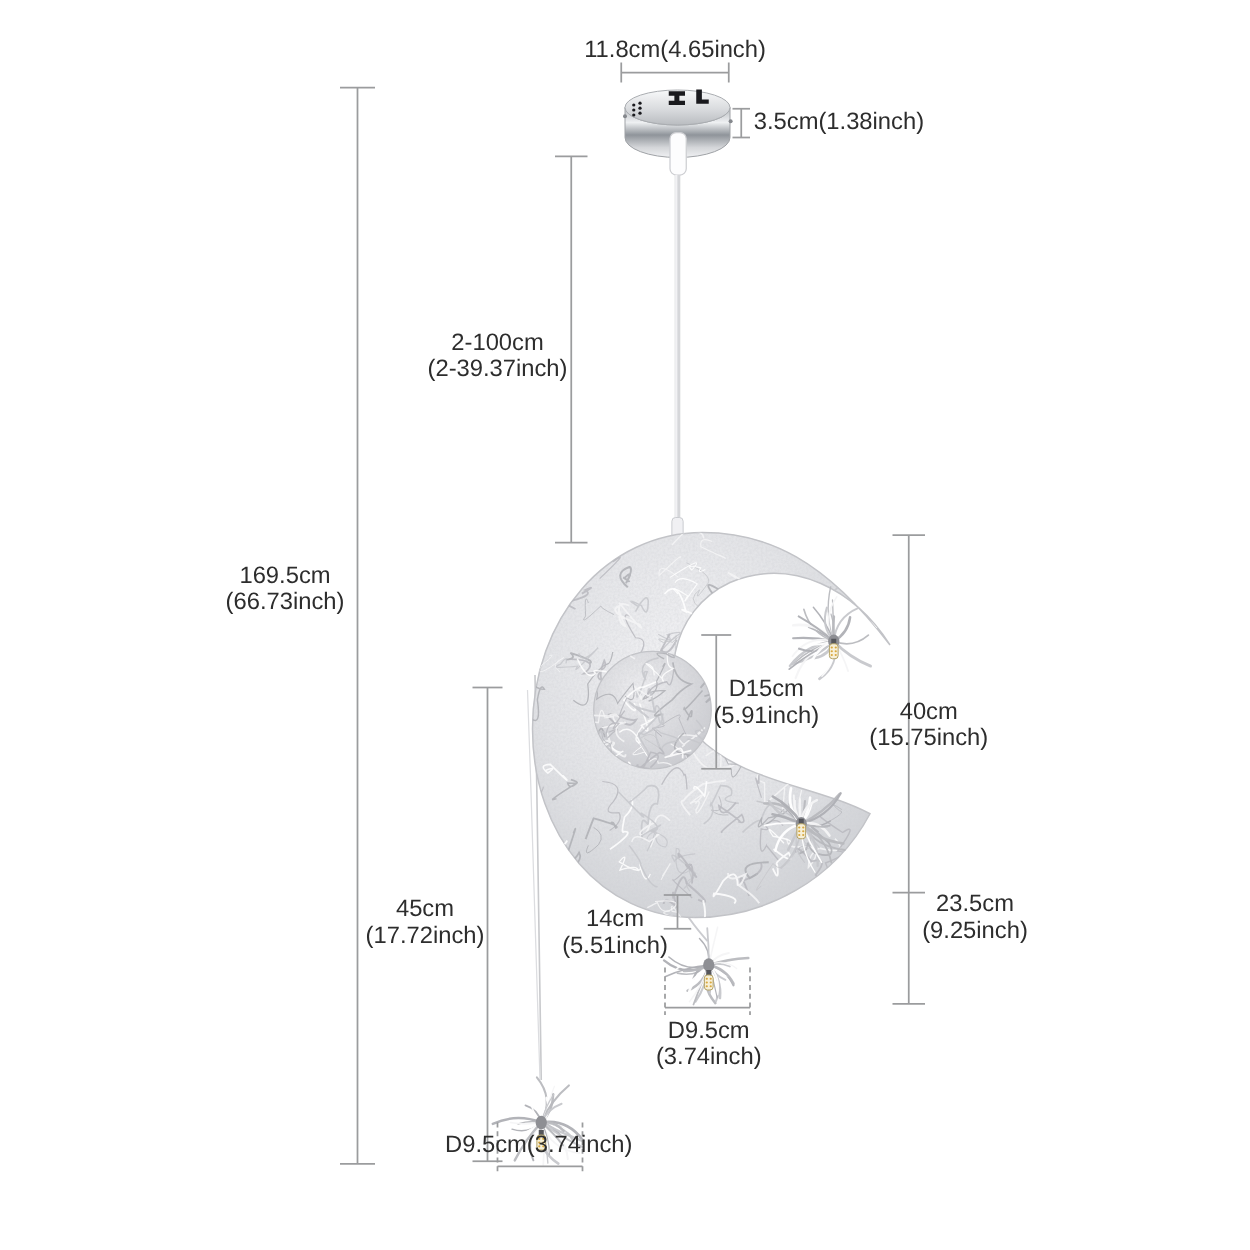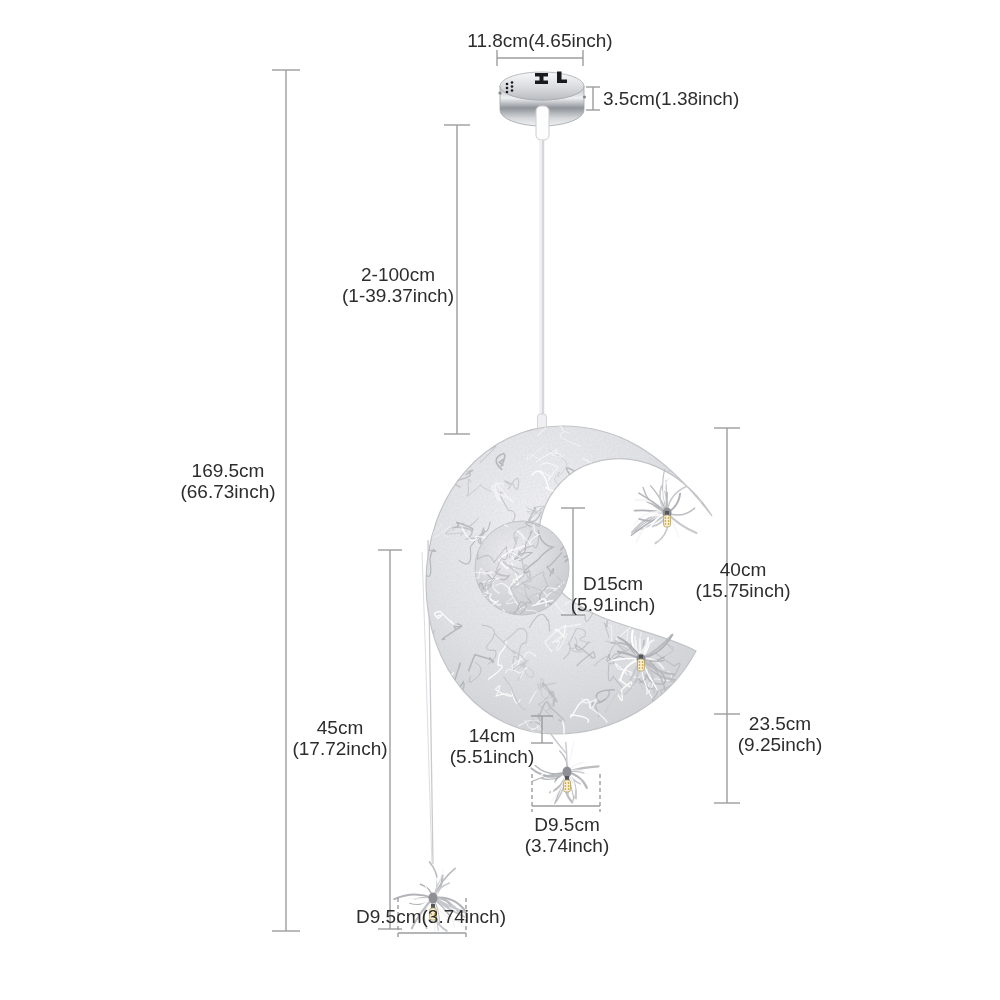--- a/index.html
+++ b/index.html
@@ -522,29 +522,29 @@
   <div class="lbl" style="left:540px;top:40px">
     <div>11.8cm(4.65inch)</div>
   </div>
 
   <div class="lbl anchor-left" style="left:603px;top:98px">
     <div>3.5cm(1.38inch)</div>
   </div>
 
   <div class="lbl" style="left:398px;top:285px">
     <div>2-100cm</div>
-    <div>(1-39.37inch)</div>
-  </div>
-
-  <div class="lbl" style="left:228px;top:481px">
+    <div>(2-39.37inch)</div>
+  </div>
+
+  <div class="lbl" style="left:228px;top:471px">
     <div>169.5cm</div>
     <div>(66.73inch)</div>
   </div>
 
-  <div class="lbl" style="left:613px;top:594px">
+  <div class="lbl" style="left:613px;top:562px">
     <div>D15cm</div>
     <div>(5.91inch)</div>
   </div>
 
   <div class="lbl" style="left:743px;top:580px">
     <div>40cm</div>
     <div>(15.75inch)</div>
   </div>
 
   <div class="lbl" style="left:780px;top:734px">

